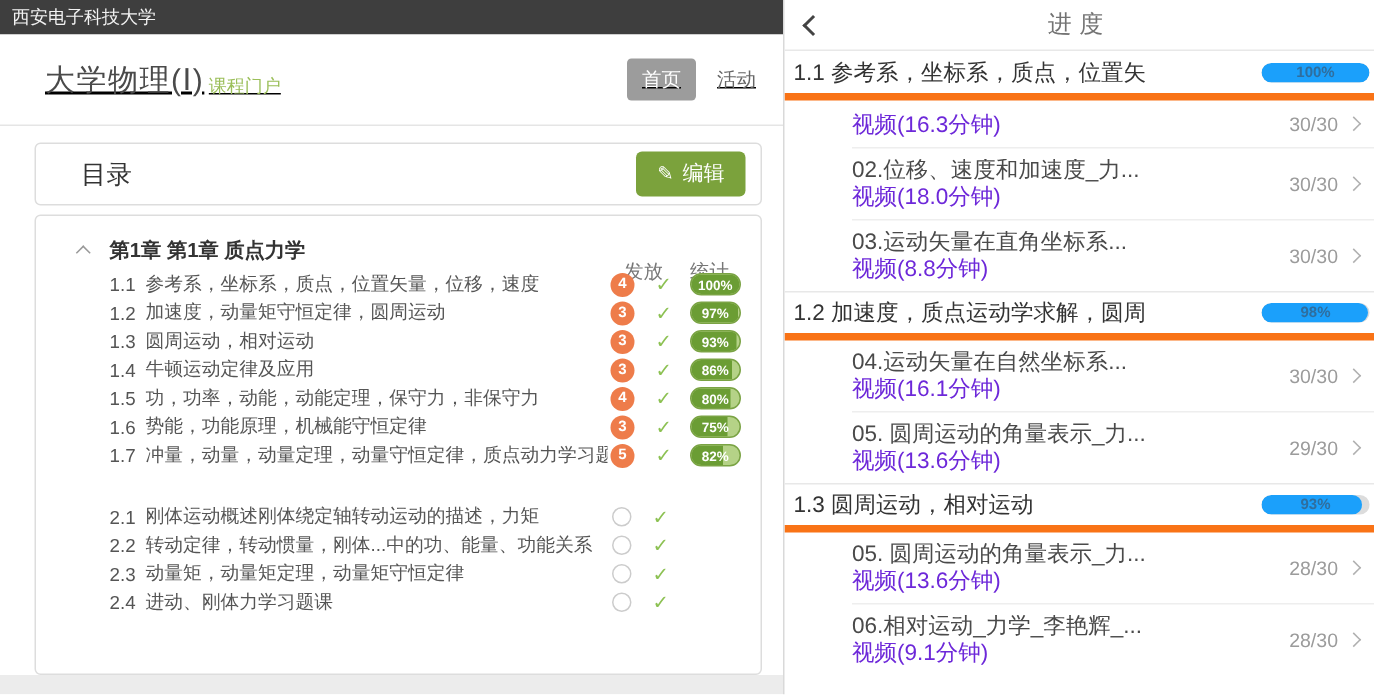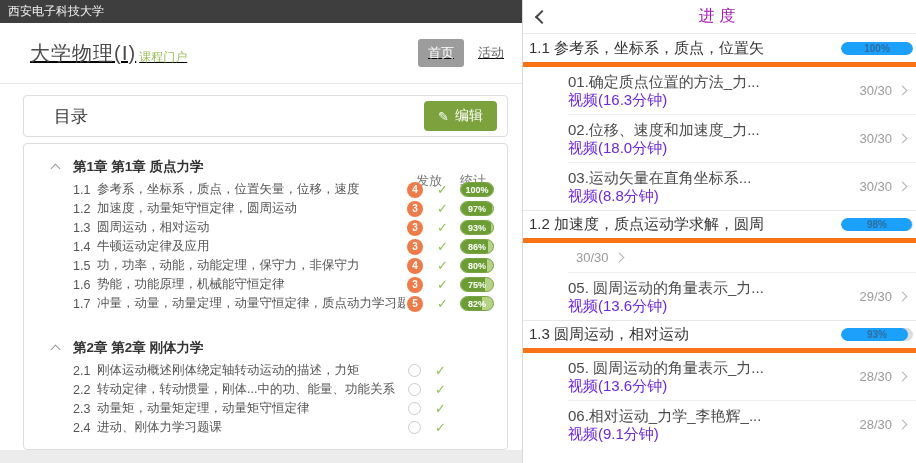--- a/index.html
+++ b/index.html
@@ -54,21 +54,21 @@
   .pct-fill { position:absolute; left:0; top:0; bottom:0; background:var(--pill_green_fill,#6b9d34); }
   .pct-text { position:absolute; left:0; right:0; top:0; bottom:0; display:flex; align-items:center;
               justify-content:center; color:#fff; font-size:9px; font-weight:bold; }
   .left-footer { position:absolute; left:0; right:0; bottom:0; height:13px; background:#ececec; }
 
   
   .right-pane { width:394px; height:463px; background:#fff; border-left:1px solid #d9d9d9; overflow:hidden; }
   .rp-header { position:relative; height:34px; border-bottom:1px solid #e8e8e8; display:flex; align-items:center; }
   .back-icon { width:10px; height:10px; border-left:2px solid #444; border-bottom:2px solid #444;
                transform:rotate(45deg); margin-left:14px; cursor:pointer; z-index:2; }
-  .rp-title { position:absolute; left:0; right:0; text-align:center; font-size:16px; color:#a21caf;
+  .rp-title { position:absolute; left:0; right:0; text-align:center; font-size:16px; color:#737373;
               letter-spacing:5px; }
   .rp-group-header { display:flex; align-items:center; height:33px; padding:0 3px 0 6px;
                      border-top:1px solid #e8e8e8; border-bottom:5px solid #f97316; cursor:pointer; }
   .rp-group:first-child .rp-group-header { border-top:none; }
   .rp-group-title { font-size:15px; color:#333; font-weight:500; white-space:nowrap; overflow:hidden; }
   .rp-bar { position:relative; margin-left:auto; width:72px; height:13px; border-radius:7px;
             background:var(--progress_track,#dcdcdc); overflow:hidden; flex:none; }
   .rp-bar-fill { position:absolute; left:0; top:0; bottom:0; border-radius:7px;
                  background:var(--progress_blue,#1ba0fb); }
   .rp-bar-text { position:absolute; left:0; right:0; top:0; bottom:0; display:flex; align-items:center;
@@ -208,25 +208,20 @@
       <span class="check">✓</span>
       <span class="pct-pill">
         <span class="pct-fill" style="width: 65%;"></span>
         <span class="pct-text">82%</span>
       </span>
     </span>
   </div>
             </div>
   </div>
           <div class="chapter">
-    <div class="chapter-header">
-      <span class="caret"></span>
-      <span class="chapter-title">第2章 第2章 刚体力学</span>
-
-    </div>
     <div class="sections">
               <div class="section-row">
     <span class="sec-no">2.1</span>
     <span class="sec-title">刚体运动概述刚体绕定轴转动运动的描述，力矩</span>
     <span class="sec-badges">
 
       <span class="empty-circle"></span>
       <span class="check">✓</span>
 
     </span>
@@ -278,21 +273,20 @@
     <div class="rp-group-header">
       <span class="rp-group-title">1.1 参考系，坐标系，质点，位置矢</span>
       <span class="rp-bar">
         <span class="rp-bar-fill" style="width: 100%;"></span>
         <span class="rp-bar-text">100%</span>
       </span>
     </div>
     <div class="rp-items">
             <div class="rp-item">
     <div class="rp-item-main">
-      <div class="rp-item-title">01.确定质点位置的方法_力...</div>
       <div class="rp-item-meta">视频(16.3分钟)</div>
     </div>
     <div class="rp-item-right">
       <span class="rp-item-progress">30/30</span>
       <span class="chev-right"></span>
     </div>
   </div>
             <div class="rp-item">
     <div class="rp-item-main">
       <div class="rp-item-title">02.位移、速度和加速度_力...</div>
@@ -318,20 +312,24 @@
         <div class="rp-group">
     <div class="rp-group-header">
       <span class="rp-group-title">1.2 加速度，质点运动学求解，圆周</span>
       <span class="rp-bar">
         <span class="rp-bar-fill" style="width: 98%;"></span>
         <span class="rp-bar-text">98%</span>
       </span>
     </div>
     <div class="rp-items">
             <div class="rp-item">
+    <div class="rp-item-main">
+      <div class="rp-item-title">04.运动矢量在自然坐标系...</div>
+      <div class="rp-item-meta">视频(16.1分钟)</div>
+    </div>
     <div class="rp-item-right">
       <span class="rp-item-progress">30/30</span>
       <span class="chev-right"></span>
     </div>
   </div>
             <div class="rp-item">
     <div class="rp-item-main">
       <div class="rp-item-title">05. 圆周运动的角量表示_力...</div>
       <div class="rp-item-meta">视频(13.6分钟)</div>
     </div>

